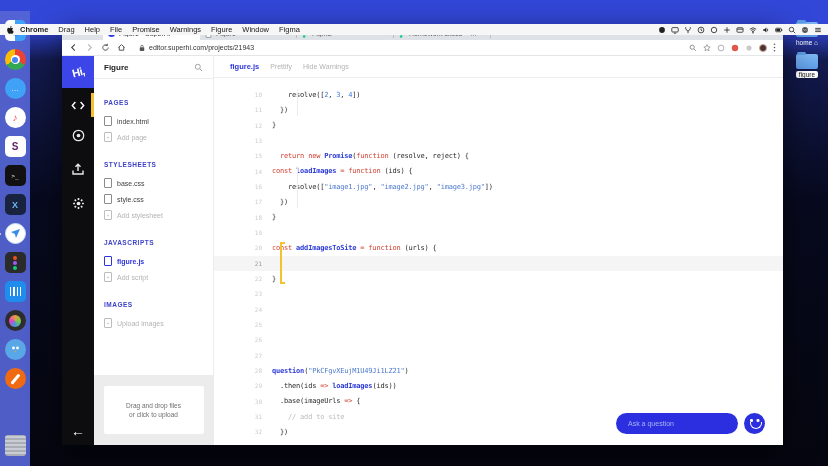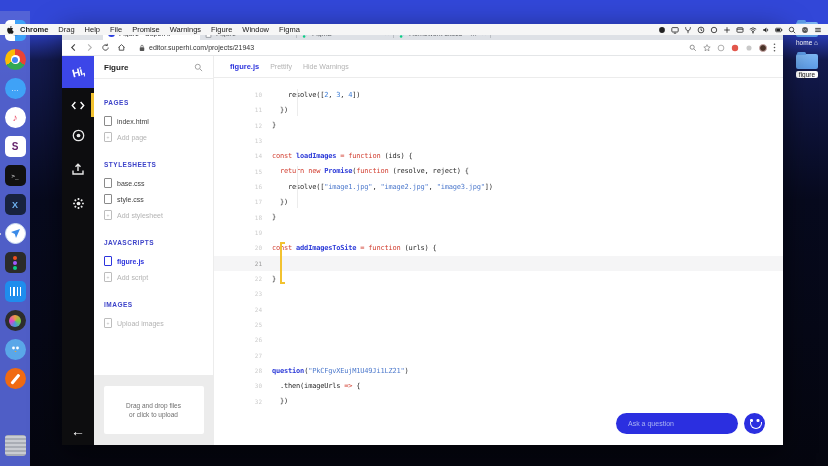--- a/index.html
+++ b/index.html
@@ -510,36 +510,38 @@
           <span id="topbar-actions" style="display:flex;gap:11px">
               <span class="tb-action">Prettify</span>
               <span class="tb-action">Hide Warnings</span>
             </span>
         </div>
         <div class="code" id="code">
             <div class="crow"><span class="lnum">10</span><span class="ctext"><span>    resolve([</span><span class="tk-n">2</span><span>, </span><span class="tk-n">3</span><span>, </span><span class="tk-n">4</span><span>])</span></span></div>
             <div class="crow"><span class="lnum">11</span><span class="ctext"><span>  })</span></span></div>
             <div class="crow"><span class="lnum">12</span><span class="ctext"><span>}</span></span></div>
             <div class="crow"><span class="lnum">13</span><span class="ctext"></span></div>
+            <div class="crow"><span class="lnum">15</span><span class="ctext"><span>  </span><span class="tk-k">return</span><span> </span><span class="tk-k">new</span><span> </span><span class="tk-f">Promise</span><span>(</span><span class="tk-k">function</span><span> (resolve, reject) {</span></span></div>
             <div class="crow"><span class="lnum">14</span><span class="ctext"><span class="tk-k">const</span><span> </span><span class="tk-f">loadImages</span><span> </span><span class="tk-o">=</span><span> </span><span class="tk-k">function</span><span> (ids) {</span></span></div>
-            <div class="crow"><span class="lnum">15</span><span class="ctext"><span>  </span><span class="tk-k">return</span><span> </span><span class="tk-k">new</span><span> </span><span class="tk-f">Promise</span><span>(</span><span class="tk-k">function</span><span> (resolve, reject) {</span></span></div>
             <div class="crow"><span class="lnum">16</span><span class="ctext"><span>    resolve([</span><span class="tk-s">"image1.jpg"</span><span>, </span><span class="tk-s">"image2.jpg"</span><span>, </span><span class="tk-s">"image3.jpg"</span><span>])</span></span></div>
             <div class="crow"><span class="lnum">17</span><span class="ctext"><span>  })</span></span></div>
             <div class="crow"><span class="lnum">18</span><span class="ctext"><span>}</span></span></div>
             <div class="crow"><span class="lnum">19</span><span class="ctext"></span></div>
             <div class="crow"><span class="lnum">20</span><span class="ctext"><span class="tk-k">const</span><span> </span><span class="tk-f">addImagesToSite</span><span> </span><span class="tk-o">=</span><span> </span><span class="tk-k">function</span><span> (urls) {</span></span></div>
             <div class="crow active"><span class="lnum">21</span><span class="ctext"><span>  </span><span class="cursor"></span></span></div>
             <div class="crow"><span class="lnum">22</span><span class="ctext"><span>}</span></span></div>
             <div class="crow"><span class="lnum">23</span><span class="ctext"></span></div>
             <div class="crow"><span class="lnum">24</span><span class="ctext"></span></div>
             <div class="crow"><span class="lnum">25</span><span class="ctext"></span></div>
             <div class="crow"><span class="lnum">26</span><span class="ctext"></span></div>
             <div class="crow"><span class="lnum">27</span><span class="ctext"></span></div>
             <div class="crow"><span class="lnum">28</span><span class="ctext"><span class="tk-f">question</span><span>(</span><span class="tk-s">"PkCFgvXEujM1U49Ji1LZ21"</span><span>)</span></span></div>
-            <div class="crow"><span class="lnum">30</span><span class="ctext"><span>  .then(imageUrls </span><span class="tk-o">=&gt;</span><span> {</span></span></div>
+            <div class="crow"><span class="lnum">29</span><span class="ctext"><span>  .then(ids </span><span class="tk-o">=&gt;</span><span> </span><span class="tk-f">loadImages</span><span>(ids))</span></span></div>
+            <div class="crow"><span class="lnum">30</span><span class="ctext"><span>  .base(imageUrls </span><span class="tk-o">=&gt;</span><span> {</span></span></div>
+            <div class="crow"><span class="lnum">31</span><span class="ctext"><span>    </span><span class="tk-c">// add to site</span></span></div>
             <div class="crow"><span class="lnum">32</span><span class="ctext"><span>  })</span></span></div>
             <div class="bracket" style="top: 164.3px; height: 41.99px;"></div>
             <div class="iguide" style="top: 11px; height: 26.66px;"></div>
             <div class="iguide" style="top: 87.65px; height: 41.99px;"></div>
           </div>
         <div class="helpbar">
           <div class="ask-pill">
             <span>Ask a question</span>
           </div>
           <div class="smiley"></div>

